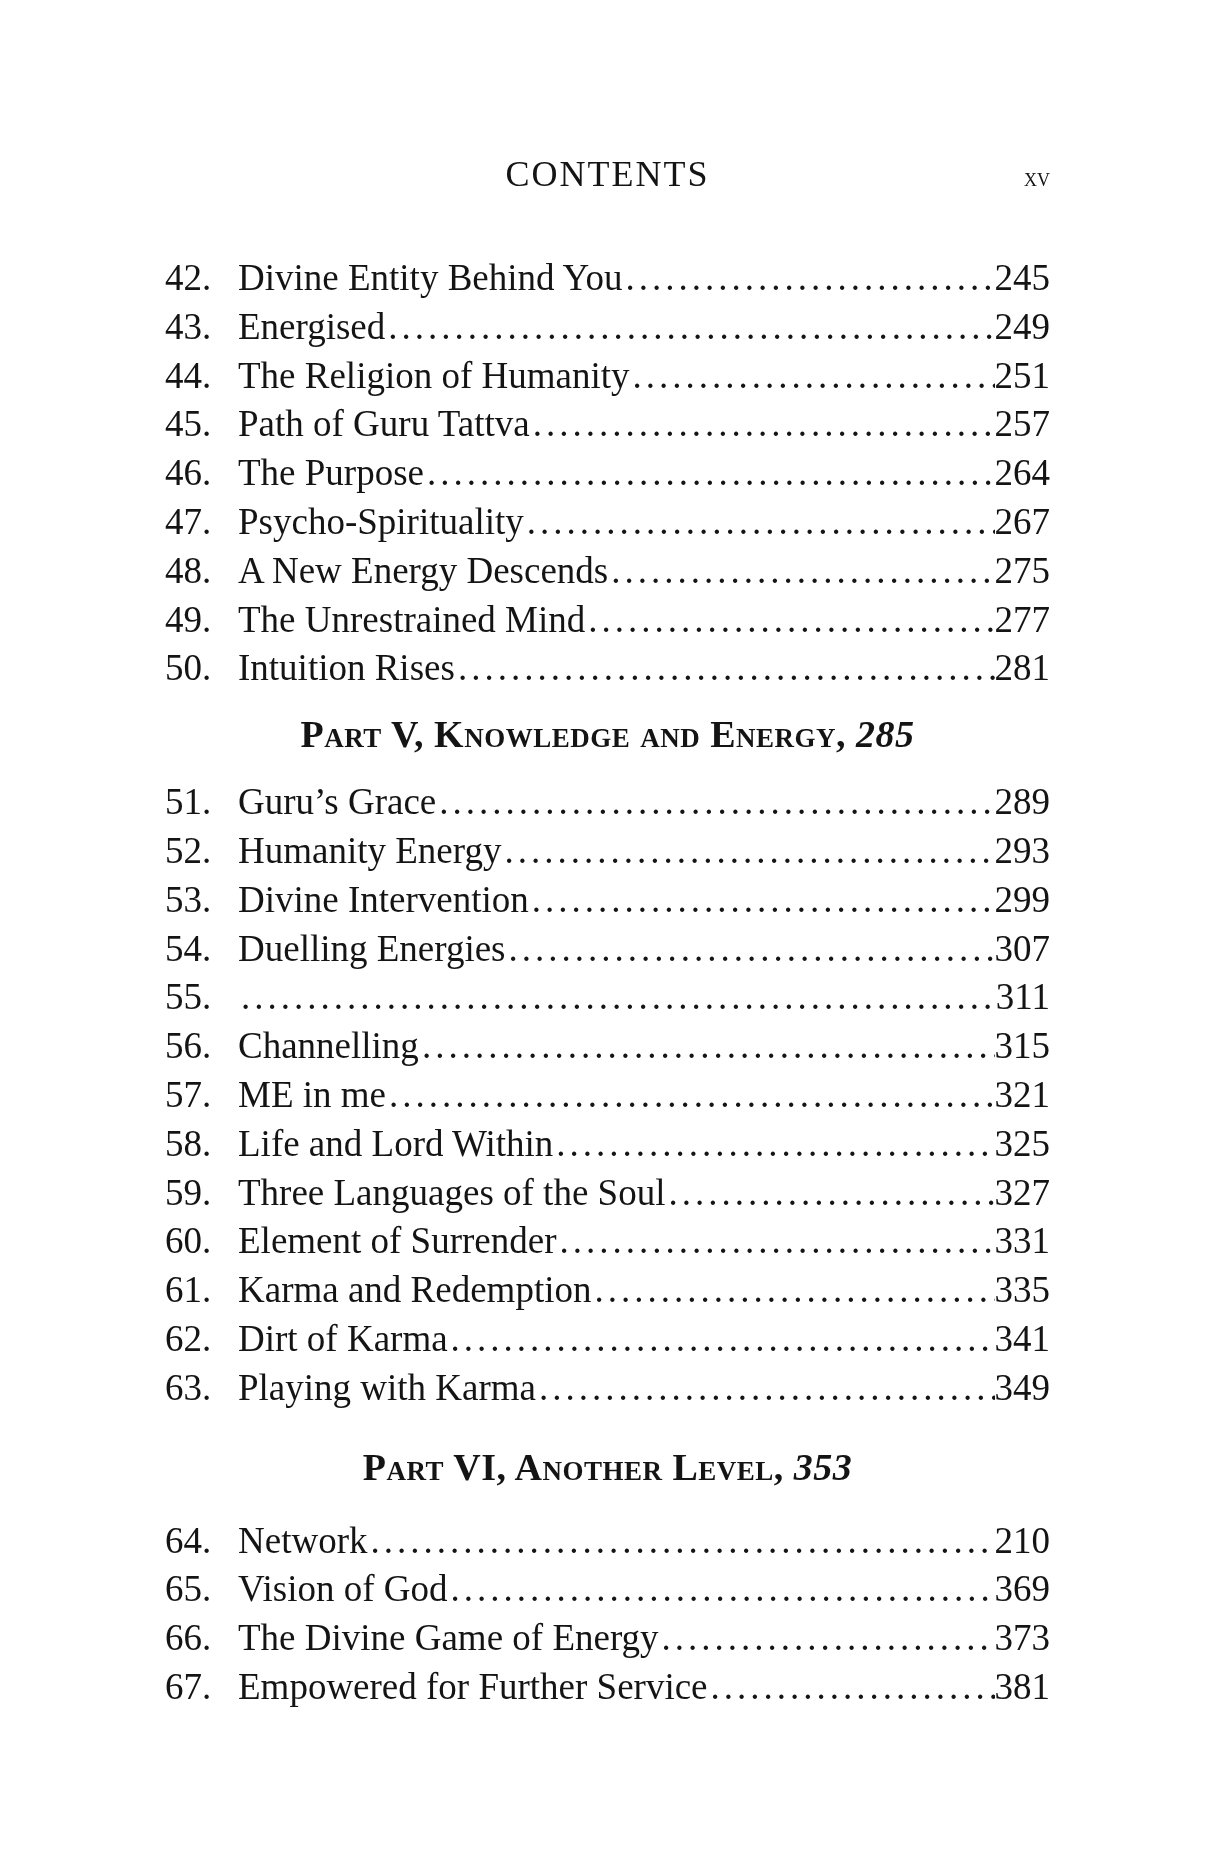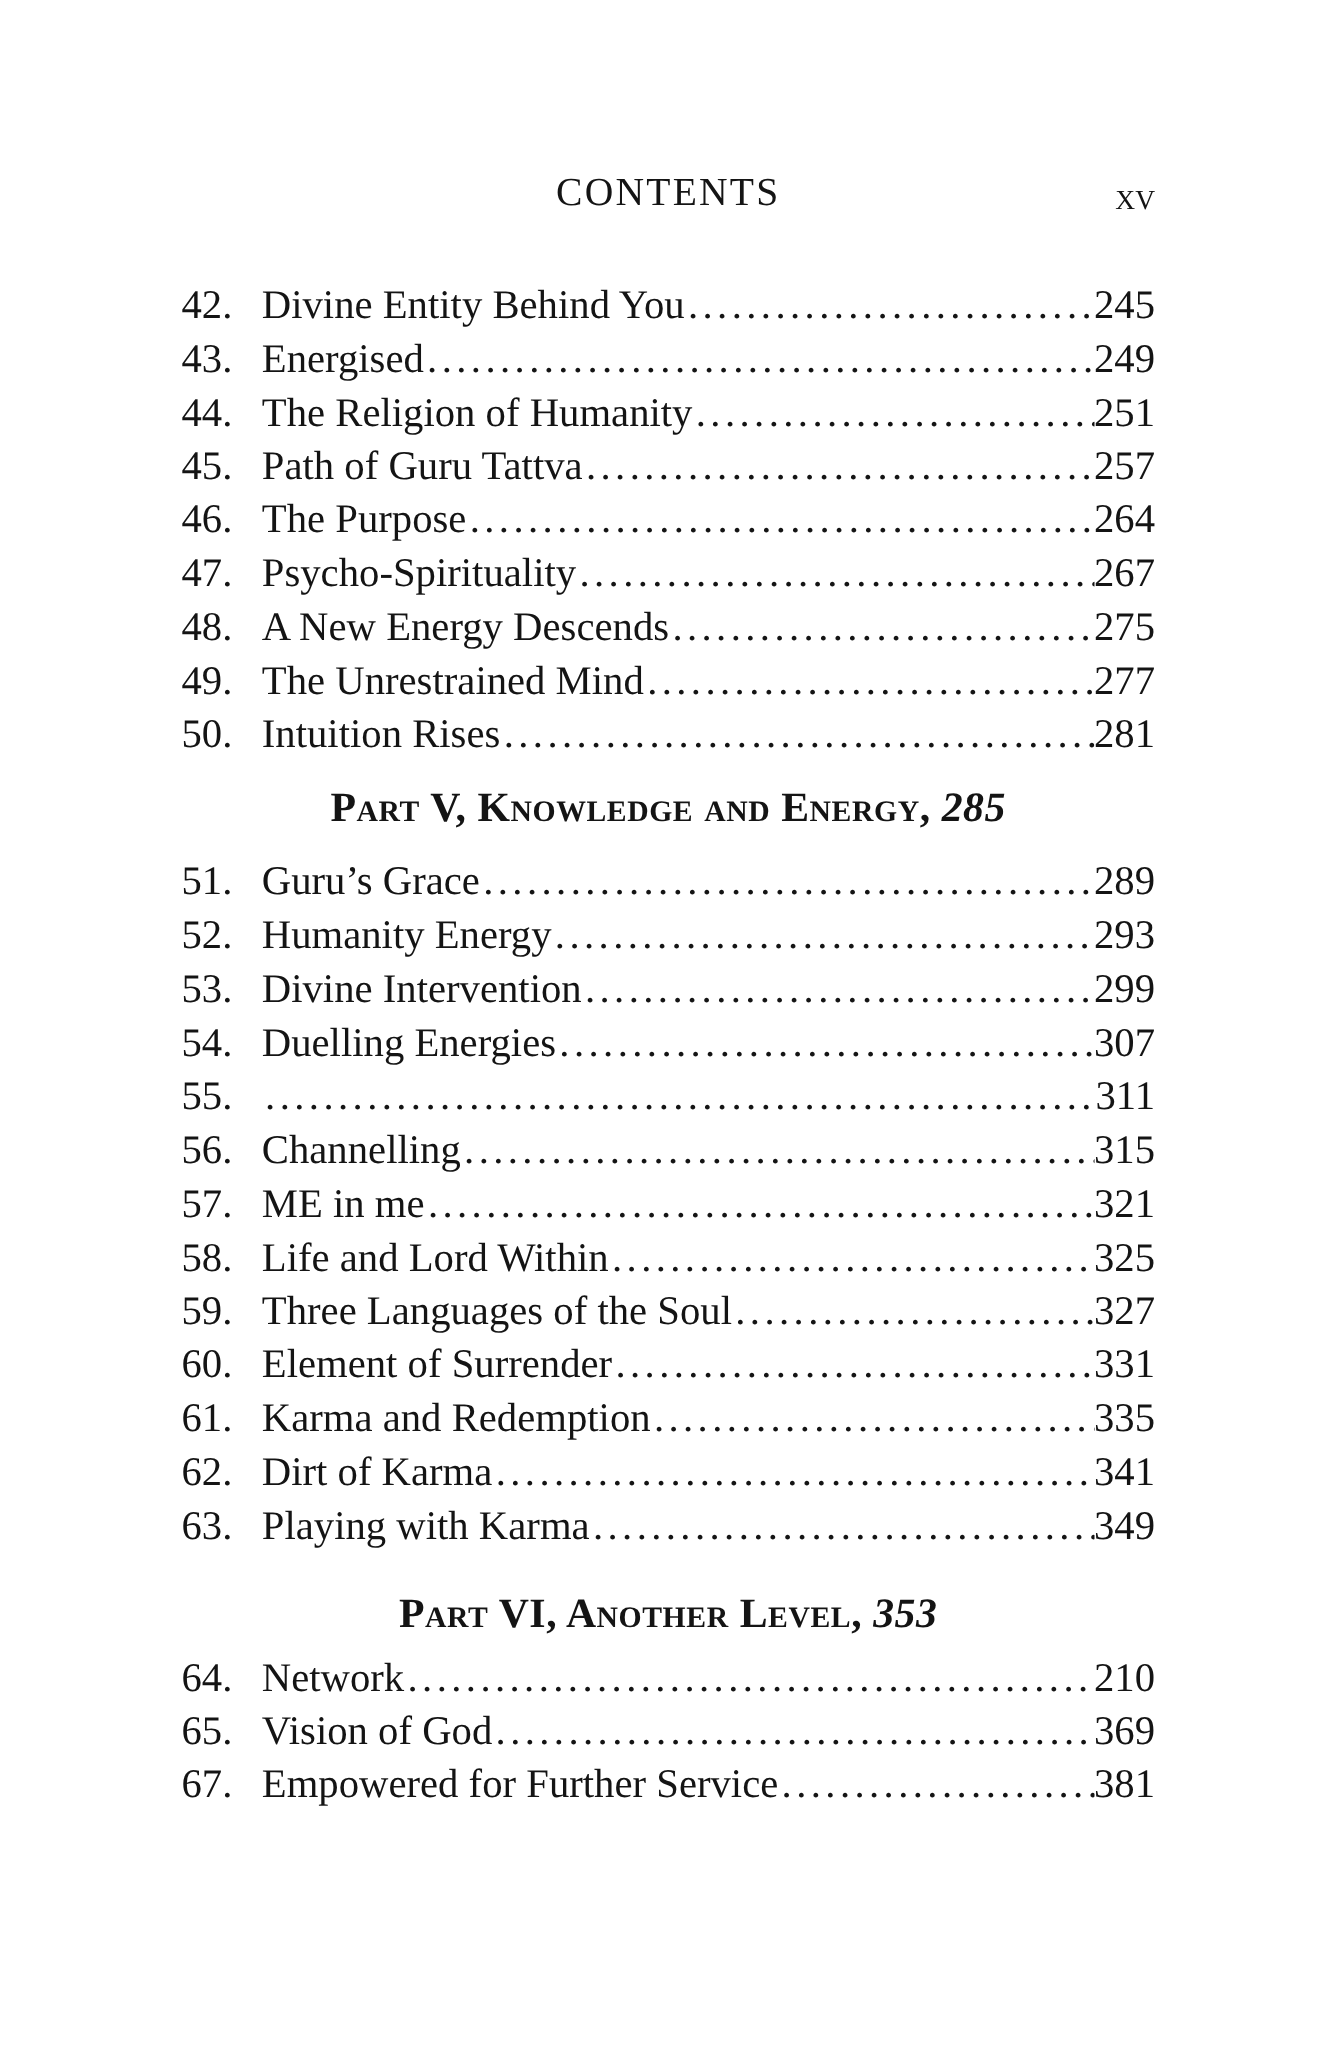--- a/index.html
+++ b/index.html
@@ -30,30 +30,30 @@
     font-size: 36px;
     font-weight: 400;
     letter-spacing: 2px;
     line-height: 48px;
   }
   .folio {
     position: absolute;
     right: 0;
     bottom: 3px;
     font-variant: small-caps;
-    font-size: 36px;
+    font-size: 26px;
     line-height: 34px;
   }
   
   .toc-section .entries { margin: 0; }
   .sec-0 .entries { margin-top: 56px; }
   .sec-1 .part-heading { margin-top: 17px; }
   .sec-1 .entries { margin-top: 20px; }
   .sec-2 .part-heading { margin-top: 30px; }
-  .sec-2 .entries { margin-top: 11px; }
+  .sec-2 .entries { margin-top: 26px; }
 
   .part-heading {
     margin: 0;
     text-align: center;
     font-size: 38px;
     font-weight: 700;
     line-height: 48px;
     font-variant: small-caps;
     letter-spacing: 0.5px;
     white-space: nowrap;
@@ -275,20 +275,26 @@
     <span class="pg">210</span>
   </div>
 
   <div class="toc-row">
     <span class="num">65.</span>
     <span class="title">Vision of God</span>
     <span class="dots"></span>
     <span class="pg">369</span>
   </div>
 
+  <div class="toc-row">
+    <span class="num">66.</span>
+    <span class="title">The Divine Game of Energy</span>
+    <span class="dots"></span>
+    <span class="pg">373</span>
+  </div>
 
   <div class="toc-row">
     <span class="num">67.</span>
     <span class="title">Empowered for Further Service</span>
     <span class="dots"></span>
     <span class="pg">381</span>
   </div>
 </div>
   </section>
 </main>

